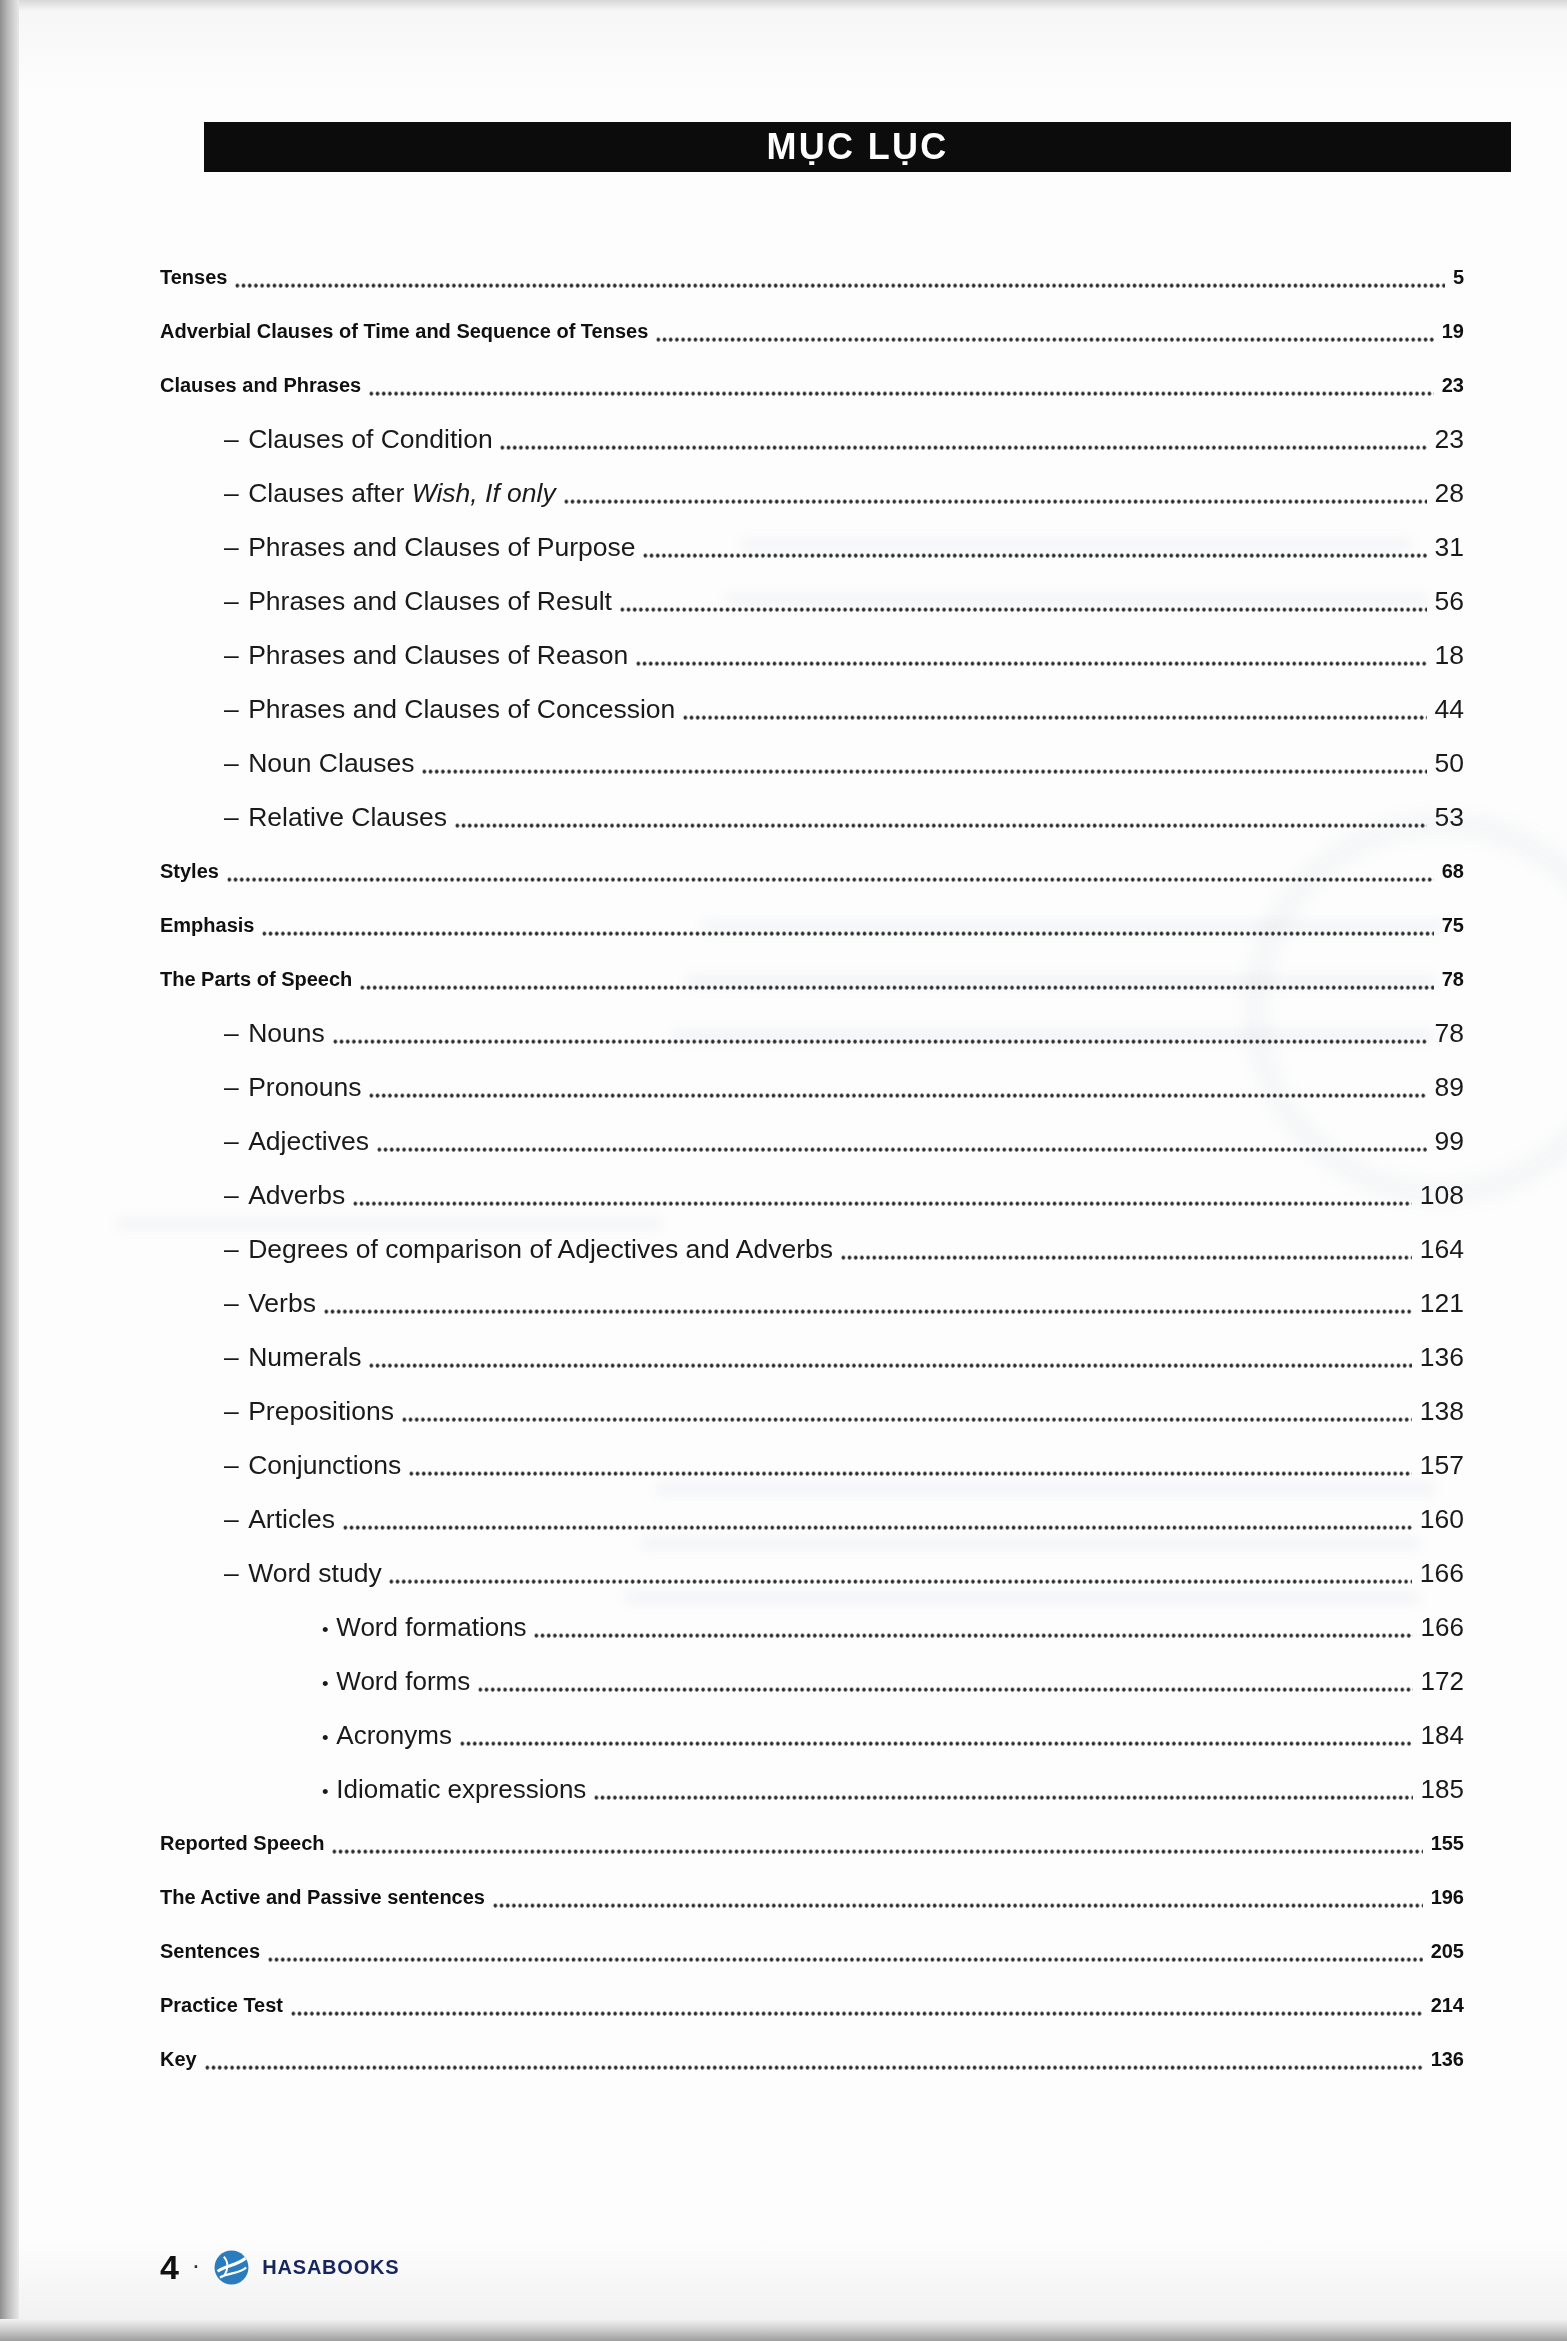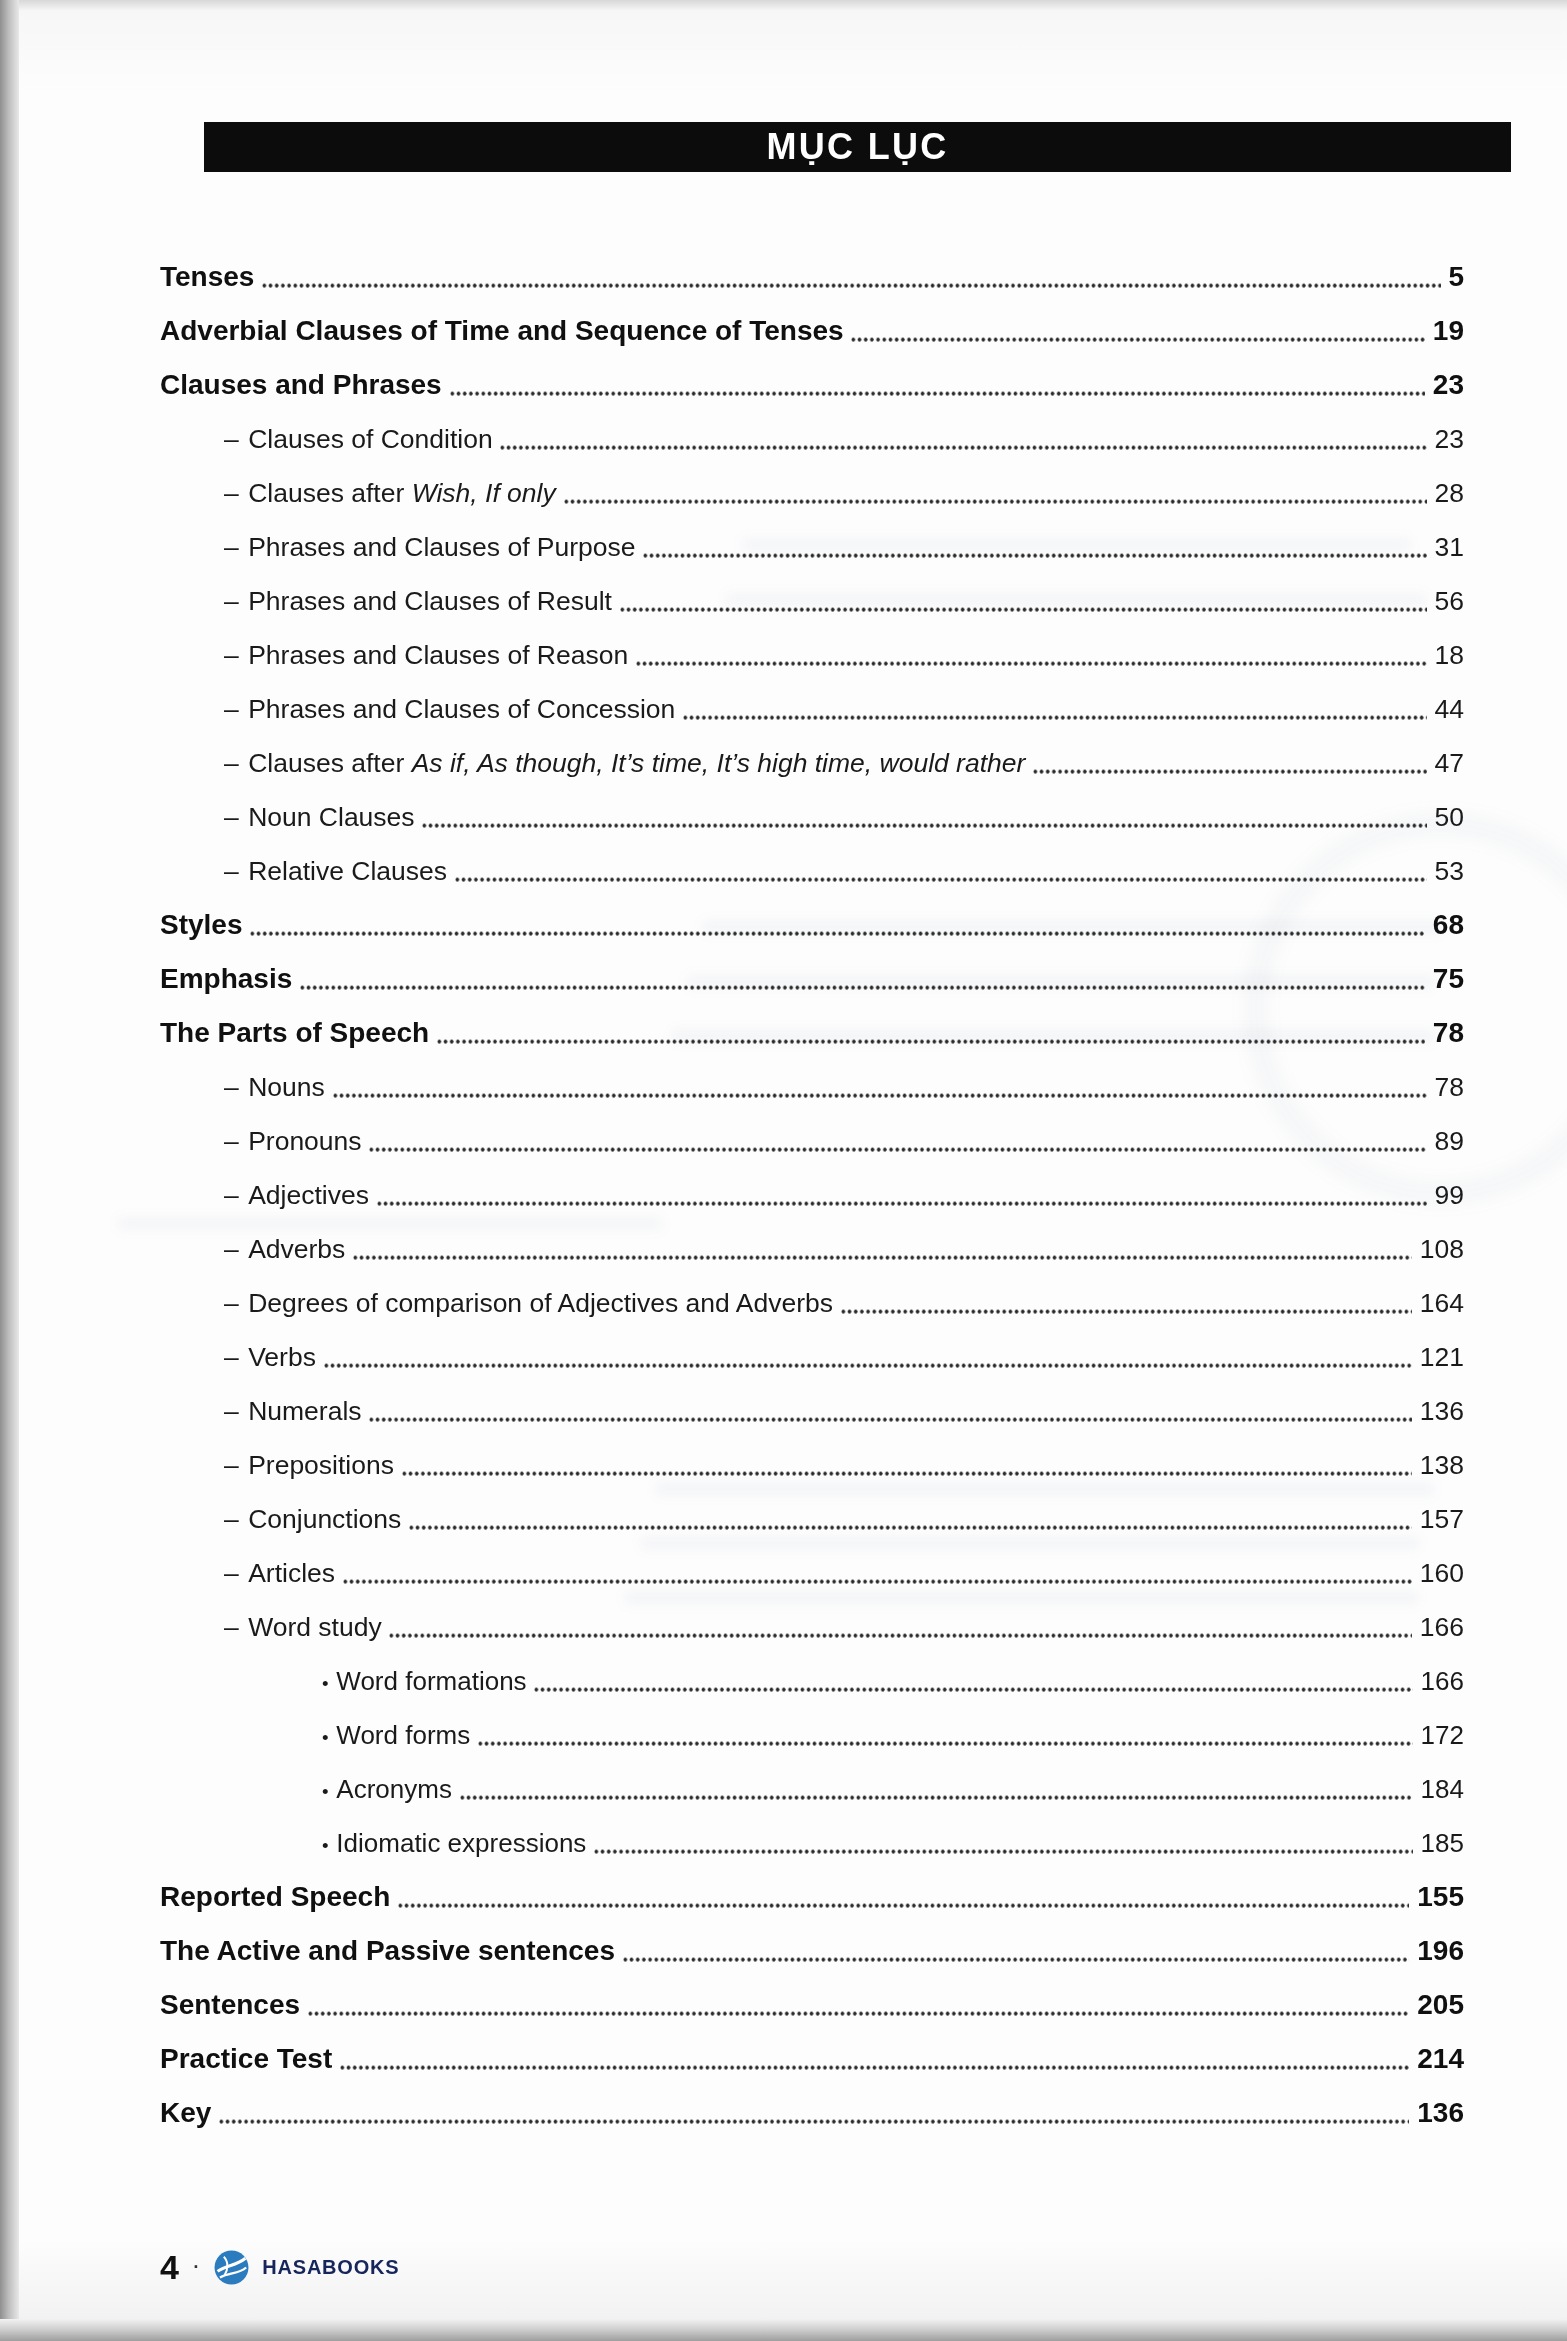--- a/index.html
+++ b/index.html
@@ -29,21 +29,21 @@
   .header-bar{
     position:absolute;left:160px;top:122px;width:1307px;height:50px;
     background:var(--header-bar,#0c0c0c);
     display:flex;align-items:center;justify-content:center;margin-left:44px;
   }
   .header-title{color:#ffffff;font-size:36px;font-weight:700;letter-spacing:2.3px;}
 
   
   .toc{position:absolute;left:160px;top:250px;width:1304px;}
   .row{display:flex;align-items:center;height:54px;font-size:26.5px;color:#1a1a1a;}
-  .row.lvl0{font-size:28px;font-weight:700;color:#101010;}
+  .row.lvl0{font-size:20px;font-weight:700;color:#101010;}
   .row.lvl1{padding-left:64px;}
   .row.lvl2{padding-left:162px;font-size:26px;}
   .marker{margin-right:9.4px;}
   .lvl2 .marker{font-size:18.7px;margin-right:7.8px;}
   .label{white-space:nowrap;}
   .it{font-style:italic;}
   .dots{
     flex:1;height:6.2px;margin:0 7.8px 0 7.8px;min-width:23.4px;
     transform:translateY(8.6px);
     background-image:radial-gradient(circle at 2.3px 3.1px,#2a2a2a 1.6px,rgba(0,0,0,0) 2.1px);
@@ -124,25 +124,20 @@
         <span class="label"><span class="marker">–</span><span>Phrases and Clauses of Reason</span></span>
         <span class="dots"></span>
         <span class="page-num">18</span>
       </div>
       <div class="row lvl1">
         <span class="label"><span class="marker">–</span><span>Phrases and Clauses of Concession</span></span>
         <span class="dots"></span>
         <span class="page-num">44</span>
       </div>
       <div class="row lvl1">
-        <span class="label"><span class="marker">–</span><span>Clauses after </span><span class="it">As if, As though, It’s time, It’s high time, would rather</span></span>
-        <span class="dots"></span>
-        <span class="page-num">47</span>
-      </div>
-      <div class="row lvl1">
         <span class="label"><span class="marker">–</span><span>Noun Clauses</span></span>
         <span class="dots"></span>
         <span class="page-num">50</span>
       </div>
       <div class="row lvl1">
         <span class="label"><span class="marker">–</span><span>Relative Clauses</span></span>
         <span class="dots"></span>
         <span class="page-num">53</span>
       </div>
       <div class="row lvl0">

